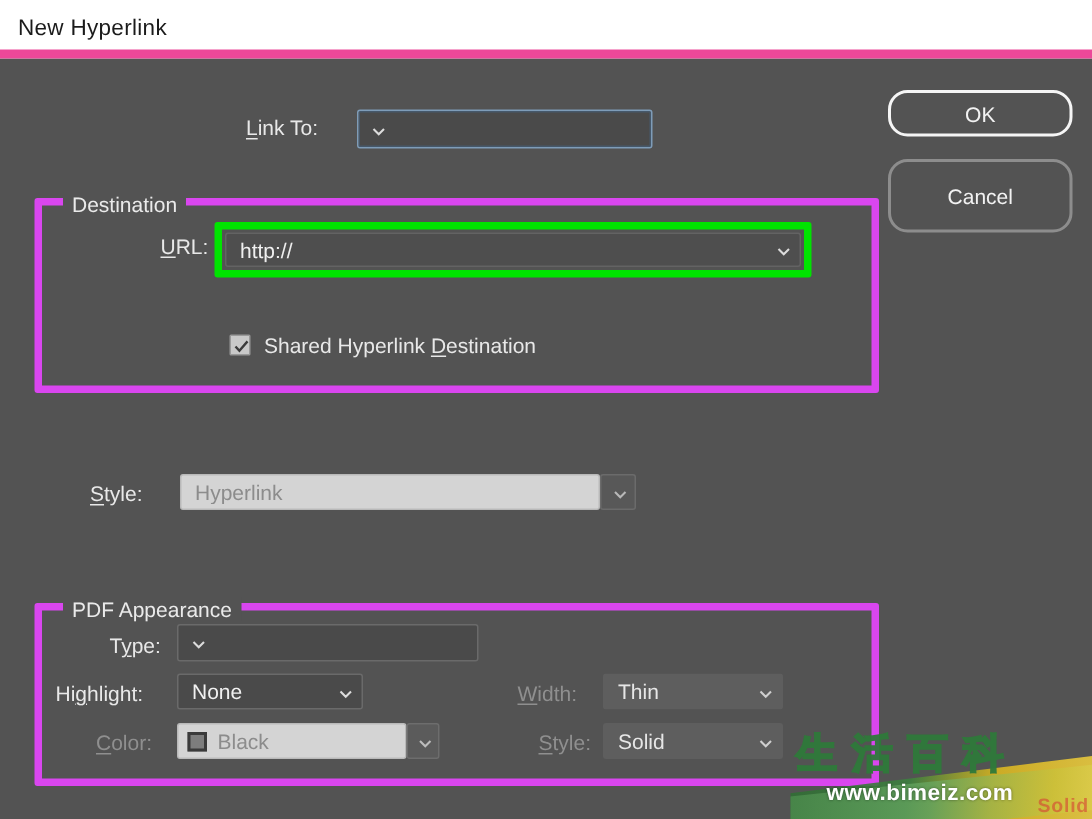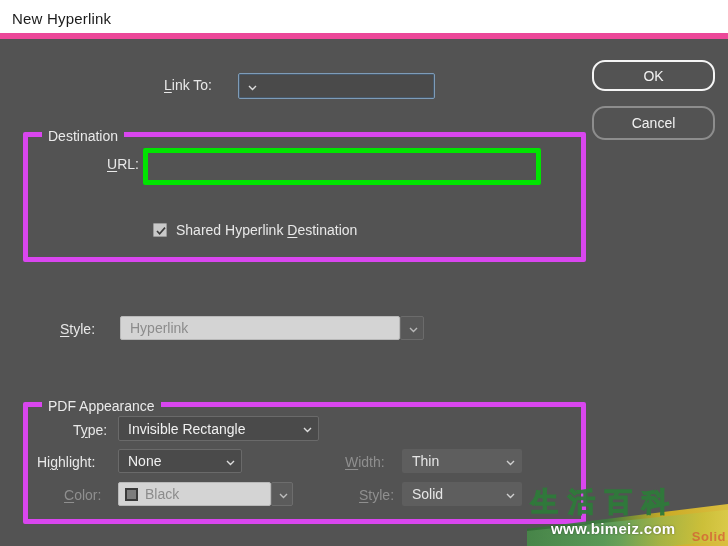--- a/index.html
+++ b/index.html
@@ -210,21 +210,21 @@
     align-items: center;
     justify-content: center;
     background: transparent;
     cursor: default;
   }
   #btn-ok {
     left: 592px; top: 60px; width: 123px; height: 31px;
     border: 2px solid #f5f5f5;
   }
   #btn-cancel {
-    left: 592px; top: 106px; width: 123px; height: 34px;
+    left: 592px; top: 106px; width: 123px; height: 49px;
     border: 2px solid #8d8d8d;
     text-align: center;
   }
 
   
   #watermark {
     position: absolute;
     left: 527px; top: 482px;
     width: 201px; height: 64px;
     overflow: hidden;
@@ -304,20 +304,30 @@
       <span>Cancel</span>
     </div>
 
   <div class="group" id="group-destination">
     <div class="group-title">Destination</div>
   </div>
 
   <div class="lbl url-label"><span class="u">U</span><span>RL:</span></div>
 
   <div id="url-highlight" style="border-color: rgb(0, 228, 0);"></div>
+  <div class="combo" id="combo-url">
+    <span class="ctext">http://</span>
+    <span class="carrow">
+      <span class="chev">
+          <svg width="11" height="11" viewBox="0 0 11 11">
+            <polyline points="2,4 5.5,7.5 9,4" fill="none" stroke="#dcdcdc" stroke-width="1.4"></polyline>
+          </svg>
+        </span>
+    </span>
+  </div>
 
   <div id="shared-row">
     <span class="checkbox">
       <svg width="12" height="12" viewBox="0 0 12 12">
           <polyline points="2,6 4.6,8.8 10,2.6" fill="none" stroke="#3b3b3b" stroke-width="1.6"></polyline>
         </svg>
     </span>
     <span class="lbl"><span>Shared Hyperlink </span><span class="u">D</span><span>estination</span></span>
   </div>
 
@@ -334,21 +344,20 @@
         </svg>
       </span>
   </div>
 
   <div class="group" id="group-pdf">
     <div class="group-title">PDF Appearance</div>
   </div>
 
   <div class="lbl type-label"><span>T</span><span class="u">y</span><span>pe:</span></div>
   <div class="combo" id="combo-type">
-    <span class="ctext">Invisible Rectangle</span>
     <span class="carrow">
         <span class="chev">
           <svg width="11" height="11" viewBox="0 0 11 11">
             <polyline points="2,4 5.5,7.5 9,4" fill="none" stroke="#dcdcdc" stroke-width="1.4"></polyline>
           </svg>
         </span>
       </span>
   </div>
 
   <div class="lbl highlight-label"><span>Hi</span><span class="u">g</span><span>hlight:</span></div>

